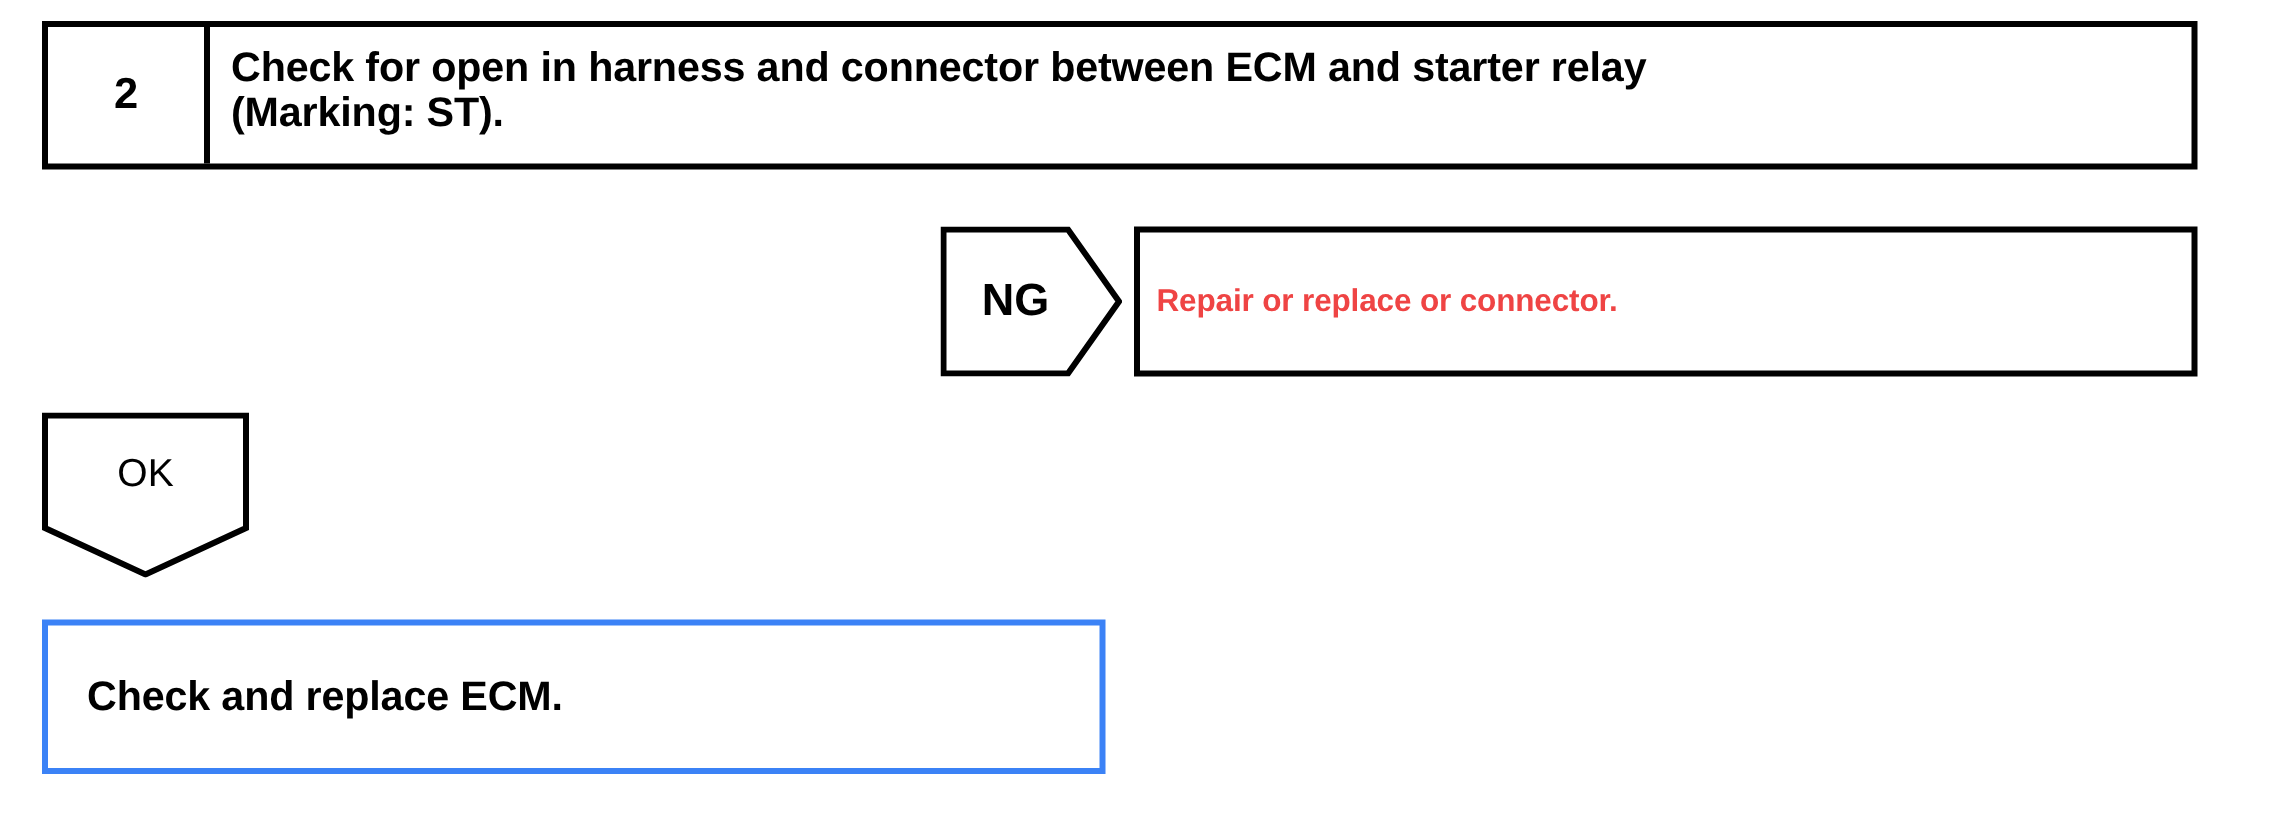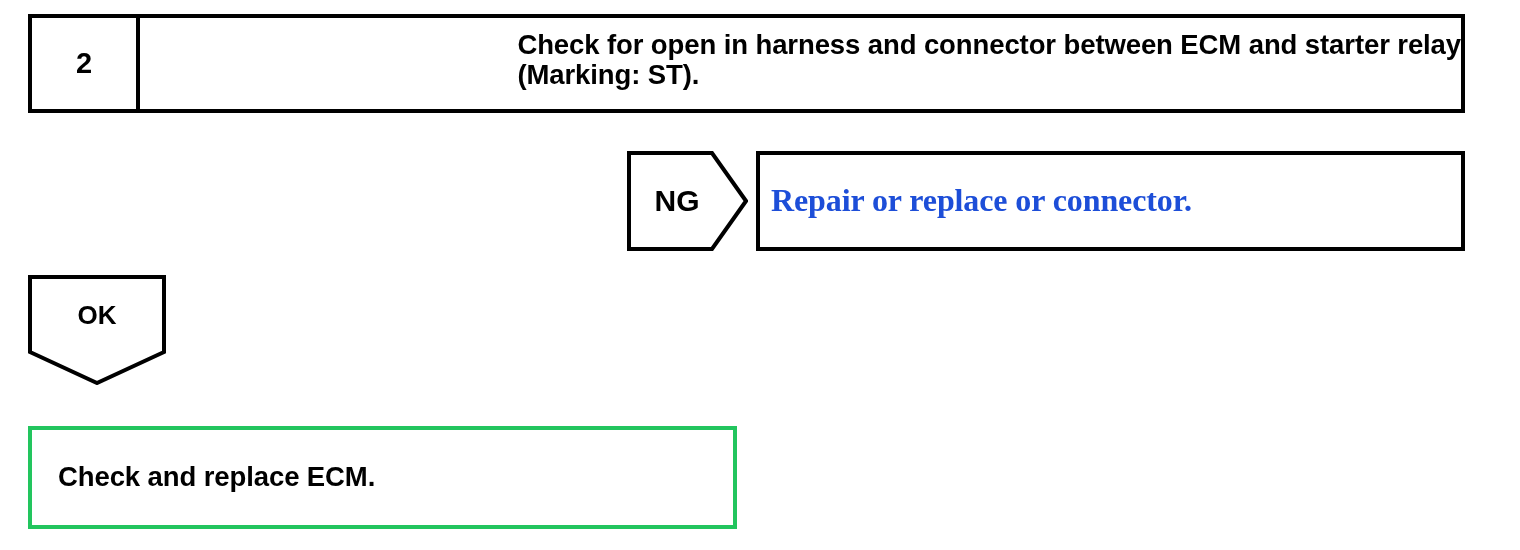--- a/index.html
+++ b/index.html
@@ -48,21 +48,20 @@
     color: #000000;
     line-height: 1;
     letter-spacing: 0px;
   }
   .step-body-cell {
     flex: 1 1 auto;
     display: flex;
     align-items: flex-start;
     padding: 12px 0 0 14px;
     box-sizing: border-box;
-    justify-content: flex-end;
   }
   .step-body-text {
     font-size: 27.5px;
     font-weight: bold;
     color: #000000;
     line-height: 1.08;
     letter-spacing: -0.1px;
     white-space: pre-line;
   }
 
@@ -103,26 +102,25 @@
     width: 709px;
     height: 100px;
     box-sizing: border-box;
     border: 4px solid #000000;
     background: #ffffff;
     display: flex;
     align-items: center;
     padding-left: 11px;
   }
   .ng-action-text {
-    font-size: 32px;
-    font-weight: bold;
-    color: #1d4ed8;
+    font-size: 21px;
+    font-weight: bold;
+    color: #ef4444;
     line-height: 1.1;
     letter-spacing: -0.1px;
-    font-family: Liberation Serif, serif;
   }
 
   
   .ok-marker {
     position: absolute;
     left: 28px;
     top: 275px;
     width: 138px;
     height: 110px;
   }
@@ -136,33 +134,33 @@
   .ok-label {
     position: absolute;
     left: 0;
     top: 0;
     width: 138px;
     height: 80px;
     display: flex;
     align-items: center;
     justify-content: center;
     font-size: 26px;
-    font-weight: bold;
+    font-weight: normal;
     color: #000000;
     line-height: 1;
   }
 
   .ok-action-box {
     position: absolute;
     left: 28px;
-    top: 426px;
+    top: 413px;
     width: 709px;
     height: 103px;
     box-sizing: border-box;
-    border: 4px solid #22c55e;
+    border: 4px solid #3b82f6;
     background: #ffffff;
     display: flex;
     align-items: center;
     padding-left: 26px;
   }
   .ok-action-text {
     font-size: 27.5px;
     font-weight: bold;
     color: #000000;
     line-height: 1.1;

